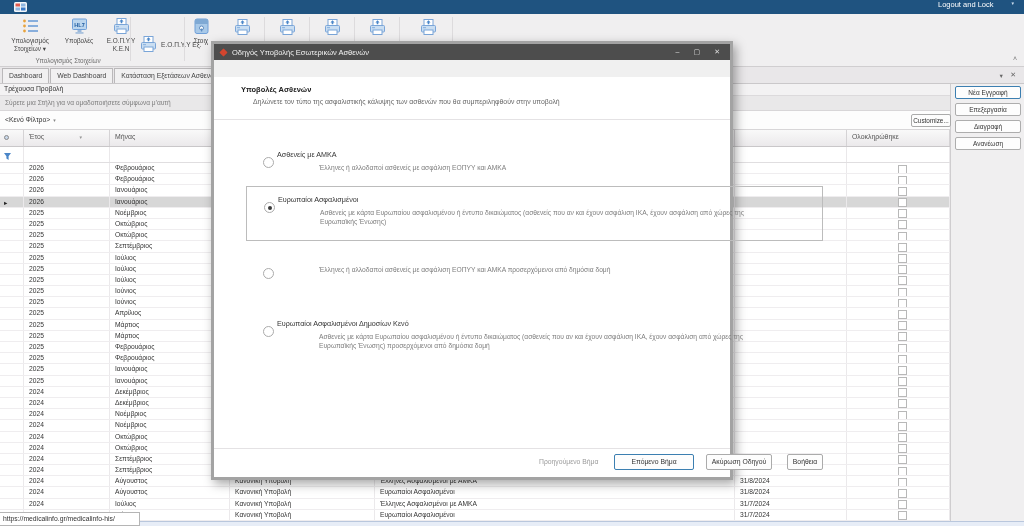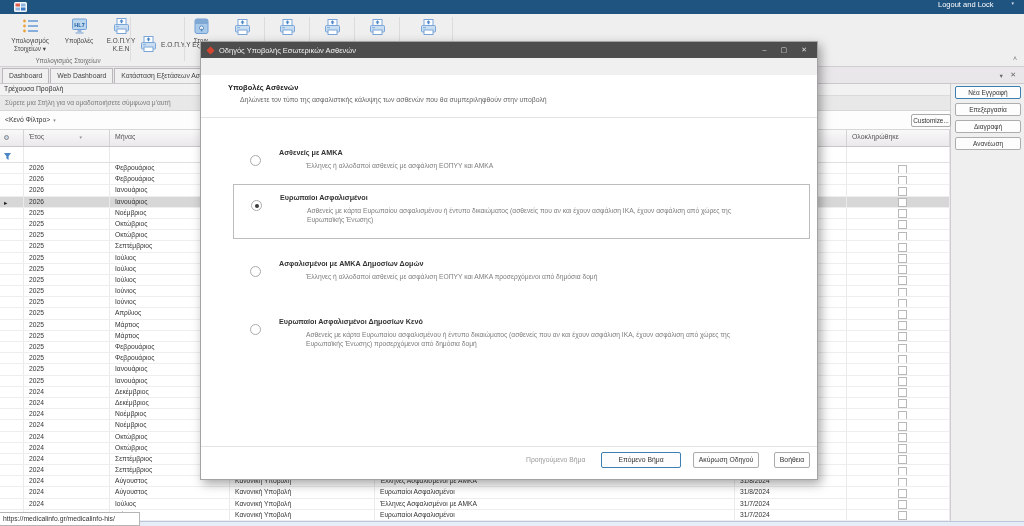--- a/index.html
+++ b/index.html
@@ -61,32 +61,32 @@
   
   #actions{position:absolute;top:84px;left:950px;right:0;bottom:5px;background:#f0eff0;border-left:1px solid #cfcdcf;z-index:1}
   .abtn{position:absolute;left:4px;width:66px;height:13px;background:#fdfdfd;border:1px solid #adadad;border-radius:2px;font-size:6.5px;color:#333;text-align:center;line-height:11px;cursor:default}
   .abtn.primary{border-color:#3c7fb1}
 
   
   #statusbar{position:absolute;left:0;right:0;top:521px;height:5px;background:#e7edf7;border-top:1px solid #b9c7dd;z-index:2}
   #urlbox{position:absolute;left:0;top:512px;width:140px;height:14px;background:#fff;border:1px solid #b5b5b5;border-left:none;font-size:6.8px;color:#333;padding:2px 0 0 3px;z-index:30;white-space:nowrap;overflow:hidden}
 
   
-  #wizard{position:absolute;left:200px;top:41px;width:618px;height:439px;background:#fff;border:1px solid #a3a3a3;box-shadow:3px 4px 10px rgba(0,0,0,.35);z-index:20}
+  #wizard{position:absolute;left:211px;top:41px;width:522px;height:439px;background:#fff;border:3px solid #a3a3a3;box-shadow:3px 4px 10px rgba(0,0,0,.35);z-index:20}
   #wiz-title{height:16px;background:#4d4d4d;color:#f2f2f2;font-size:7.5px;display:flex;align-items:center;padding-left:6px;gap:5px}
   #wiz-title .ctrls{margin-left:auto;display:flex;gap:14px;padding-right:10px;font-size:7px;color:#ddd}
   #wiz-gray{position:absolute;top:16px;left:0;right:0;height:17px;background:#f0f0f0}
   #wiz-h1{position:absolute;left:27px;top:41px;font-size:7.5px;font-weight:bold;color:#222}
   #wiz-h2{position:absolute;left:39px;top:54px;font-size:6.9px;color:#666}
   .wiz-hr{position:absolute;left:0;right:0;border-top:1px solid #e4e2e4}
   #wiz-opts .opt{position:absolute;left:32px;width:577px;padding-top:8px}
   #wiz-opts .opt.boxed{border:1px solid #bcbcbc}
   .radio{position:absolute;left:17px;top:15px;width:11px;height:11px;border:1px solid #ababab;border-radius:50%;background:#fff}
   .radio.sel::after{content:"";position:absolute;left:2.6px;top:2.6px;width:4.2px;height:4.2px;border-radius:50%;background:#3a3a3a}
-  .opt-title{margin-left:46px;font-size:7.2px;font-weight:bold;color:#333}
+  .opt-title{margin-left:31px;font-size:7.2px;font-weight:normal;color:#333}
   .opt-desc{margin-left:73px;margin-top:4px;font-size:6.7px;color:#7d7d7d;width:442px;line-height:1.4}
   .opt.o1{top:98px;height:44px}
   .opt.o2{top:142px;height:55px}
   .opt.o3{top:209px;height:46px}
   .opt.o4{top:267px;height:56px}
   #w-prev{position:absolute;left:325px;top:414px;font-size:6.8px;color:#9a9a9a}
   .wbtn{position:absolute;top:410px;height:16px;background:#fdfdfd;border:1px solid #ababab;border-radius:2px;font-size:6.8px;color:#333;text-align:center;line-height:14px;cursor:default}
   #w-next{left:400px;width:80px;border-color:#3c7fb1}
   #w-cancel{left:492px;width:66px}
   #w-help{left:573px;width:36px}
@@ -625,21 +625,20 @@
           <div class="opt-title">Ασθενείς με ΑΜΚΑ</div>
           <div class="opt-desc">Έλληνες ή αλλοδαποί ασθενείς με ασφάλιση ΕΟΠΥΥ και ΑΜΚΑ</div>
         </div>
         <div class="opt o2 boxed">
           <span class="radio sel"></span>
           <div class="opt-title">Ευρωπαίοι Ασφαλισμένοι</div>
           <div class="opt-desc">Ασθενείς με κάρτα Ευρωπαίου ασφαλισμένου ή έντυπο δικαιώματος (ασθενείς που αν και έχουν ασφάλιση ΙΚΑ, έχουν ασφάλιση από χώρες της Ευρωπαϊκής Ένωσης)</div>
         </div>
         <div class="opt o3">
           <span class="radio"></span>
-          <div class="opt-title">Ασφαλισμένοι με ΑΜΚΑ Δημοσίων Δομών</div>
           <div class="opt-desc">Έλληνες ή αλλοδαποί ασθενείς με ασφάλιση ΕΟΠΥΥ και ΑΜΚΑ προσερχόμενοι από δημόσια δομή</div>
         </div>
         <div class="opt o4">
           <span class="radio"></span>
           <div class="opt-title">Ευρωπαίοι Ασφαλισμένοι Δημοσίων Κενό</div>
           <div class="opt-desc">Ασθενείς με κάρτα Ευρωπαίου ασφαλισμένου ή έντυπο δικαιώματος (ασθενείς που αν και έχουν ασφάλιση ΙΚΑ, έχουν ασφάλιση από χώρες της Ευρωπαϊκής Ένωσης) προσερχόμενοι από δημόσια δομή</div>
         </div>
       </div>
     <div class="wiz-hr" style="top:404px"></div>
     <div id="w-prev">Προηγούμενο Βήμα</div>

